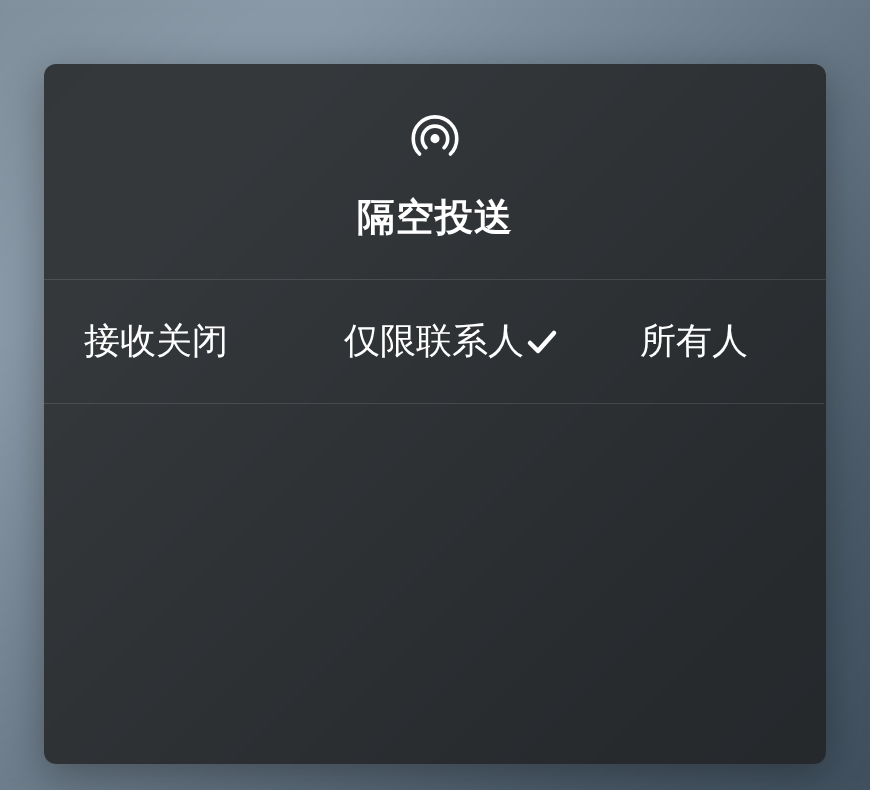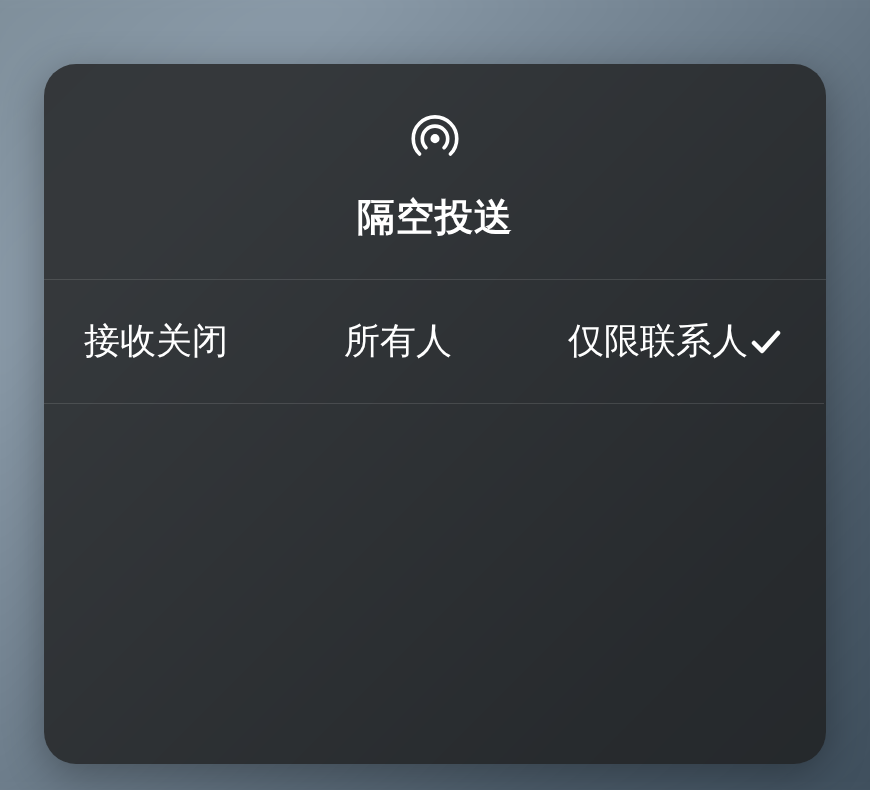--- a/index.html
+++ b/index.html
@@ -24,21 +24,21 @@
       transform: scale(1.2);
     }
     
     .panel {
       position: absolute;
       left: 44px;
       top: 64px;
       width: 782px;
       height: 700px;
       background: rgba(30, 30, 30, 0.78);
-      border-radius: 32px;
+      border-radius: 12px;
       overflow: hidden;
       box-shadow: 0 10px 40px rgba(0,0,0,0.3);
     }
     
     .panel-header {
       display: flex;
       flex-direction: column;
       align-items: center;
       padding-top: 42px;
       padding-bottom: 36px;
@@ -123,31 +123,31 @@
     <div class="option-item">
       <span class="option-label">接收关闭</span>
       <span class="checkmark hidden">
         <svg viewBox="0 0 36 36" fill="none" stroke="#ffffff" stroke-width="4.5" stroke-linecap="round" stroke-linejoin="round">
           <path d="M 6 19 L 14 27 L 30 9"></path>
         </svg>
       </span>
     </div>
 
     <div class="option-item">
-      <span class="option-label">所有人</span>
-      <span class="checkmark hidden">
+      <span class="option-label">仅限联系人</span>
+      <span class="checkmark">
         <svg viewBox="0 0 36 36" fill="none" stroke="#ffffff" stroke-width="4.5" stroke-linecap="round" stroke-linejoin="round">
           <path d="M 6 19 L 14 27 L 30 9"></path>
         </svg>
       </span>
     </div>
 
     <div class="option-item">
-      <span class="option-label">仅限联系人</span>
-      <span class="checkmark">
+      <span class="option-label">所有人</span>
+      <span class="checkmark hidden">
         <svg viewBox="0 0 36 36" fill="none" stroke="#ffffff" stroke-width="4.5" stroke-linecap="round" stroke-linejoin="round">
           <path d="M 6 19 L 14 27 L 30 9"></path>
         </svg>
       </span>
     </div>
 
   </div>
 
 </div>
 

